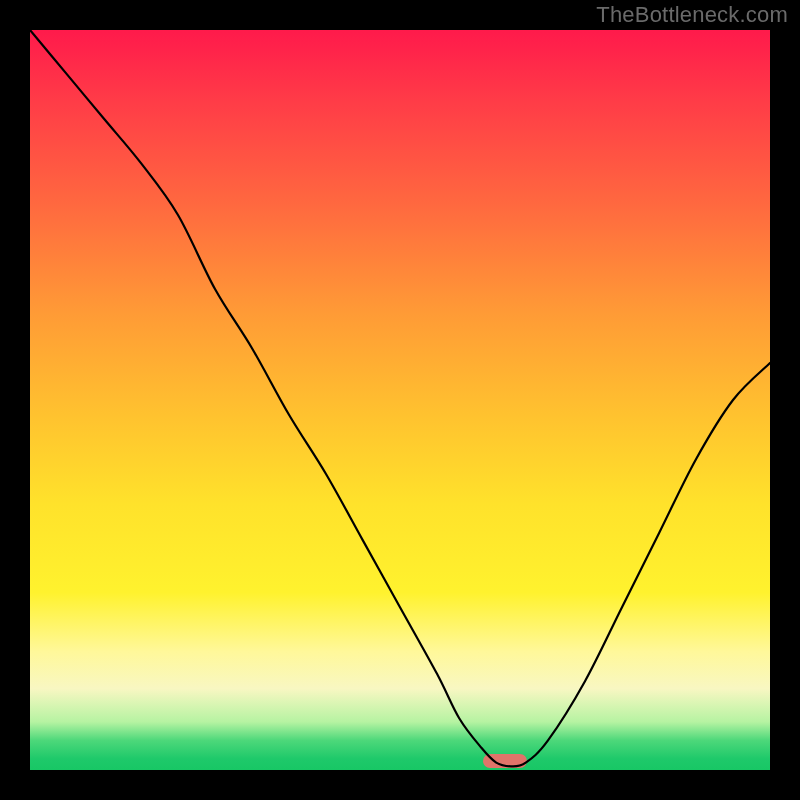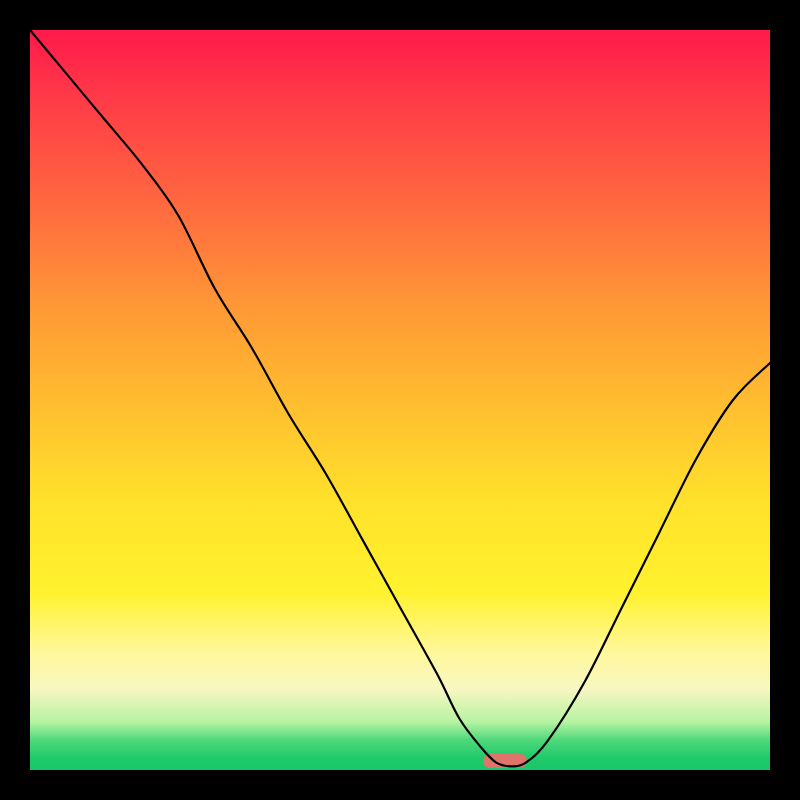--- a/index.html
+++ b/index.html
@@ -68,20 +68,21 @@
     position: absolute;
     background: #e0746a;
     border-radius: 999px;
     z-index: 9;
   }
 </style>
 </head>
 <body>
 <div class="frame">
 
+  <div class="watermark">TheBottleneck.com</div>
 
   <div class="plot-area">
     <div class="gradient"></div>
 
     <div class="pill" id="pill" style="left: 453px; top: 724px; width: 44px; height: 14px;"></div>
 
     <svg class="curve" viewBox="0 0 740 740" preserveAspectRatio="none">
       <path id="curve-path" fill="none" stroke="#000000" stroke-width="2.2" stroke-linecap="round" stroke-linejoin="round" d="M 0.00 0.00 C 6.17 7.40, 24.67 29.60, 37.00 44.40 C 49.33 59.20, 61.67 74.00, 74.00 88.80 C 86.33 103.60, 98.67 117.17, 111.00 133.20 C 123.33 149.23, 135.67 164.03, 148.00 185.00 C 160.33 205.97, 172.67 236.80, 185.00 259.00 C 197.33 281.20, 209.67 297.23, 222.00 318.20 C 234.33 339.17, 246.67 363.83, 259.00 384.80 C 271.33 405.77, 283.67 423.03, 296.00 444.00 C 308.33 464.97, 320.67 488.40, 333.00 510.60 C 345.33 532.80, 357.67 555.00, 370.00 577.20 C 382.33 599.40, 397.13 625.30, 407.00 643.80 C 416.87 662.30, 421.80 675.87, 429.20 688.20 C 436.60 700.53, 445.23 710.40, 451.40 717.80 C 457.57 725.20, 461.27 729.52, 466.20 732.60 C 471.13 735.68, 476.07 736.30, 481.00 736.30 C 485.93 736.30, 489.63 736.92, 495.80 732.60 C 501.97 728.28, 508.13 723.97, 518.00 710.40 C 527.87 696.83, 542.67 673.40, 555.00 651.20 C 567.33 629.00, 579.67 601.87, 592.00 577.20 C 604.33 552.53, 616.67 527.87, 629.00 503.20 C 641.33 478.53, 653.67 451.40, 666.00 429.20 C 678.33 407.00, 690.67 386.03, 703.00 370.00 C 715.33 353.97, 733.83 339.17, 740.00 333.00"></path>
     </svg>
   </div>

